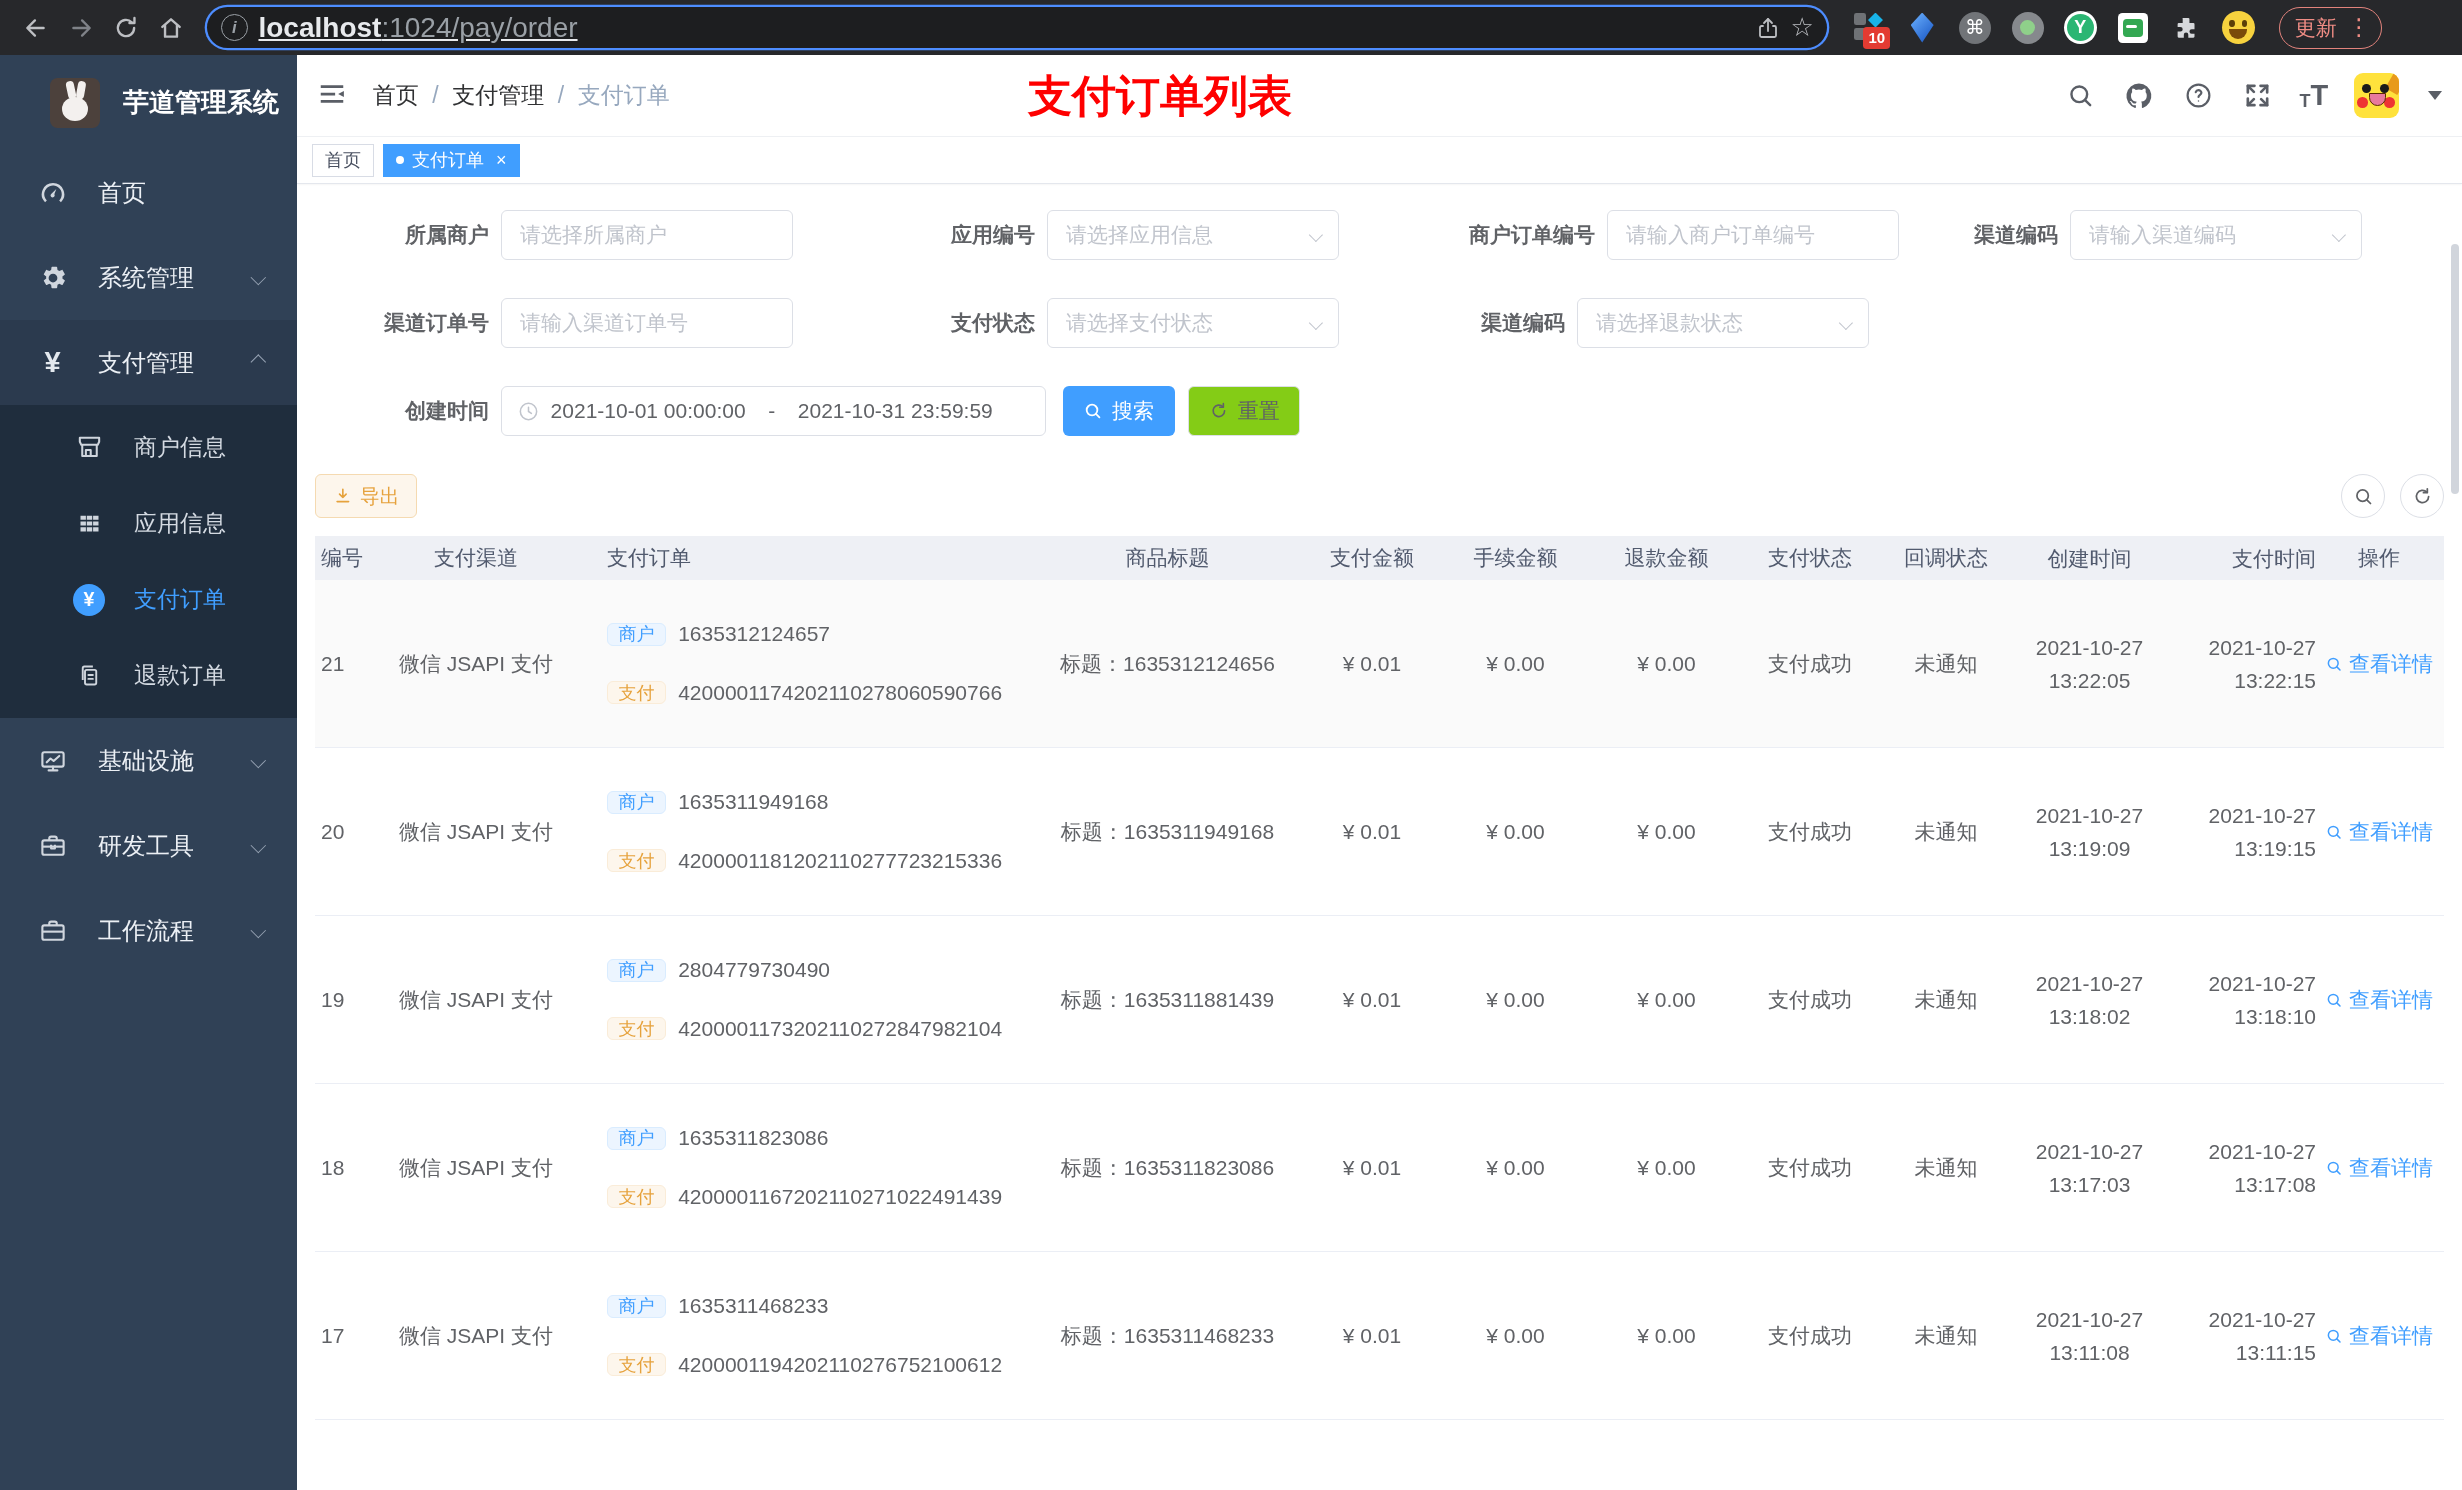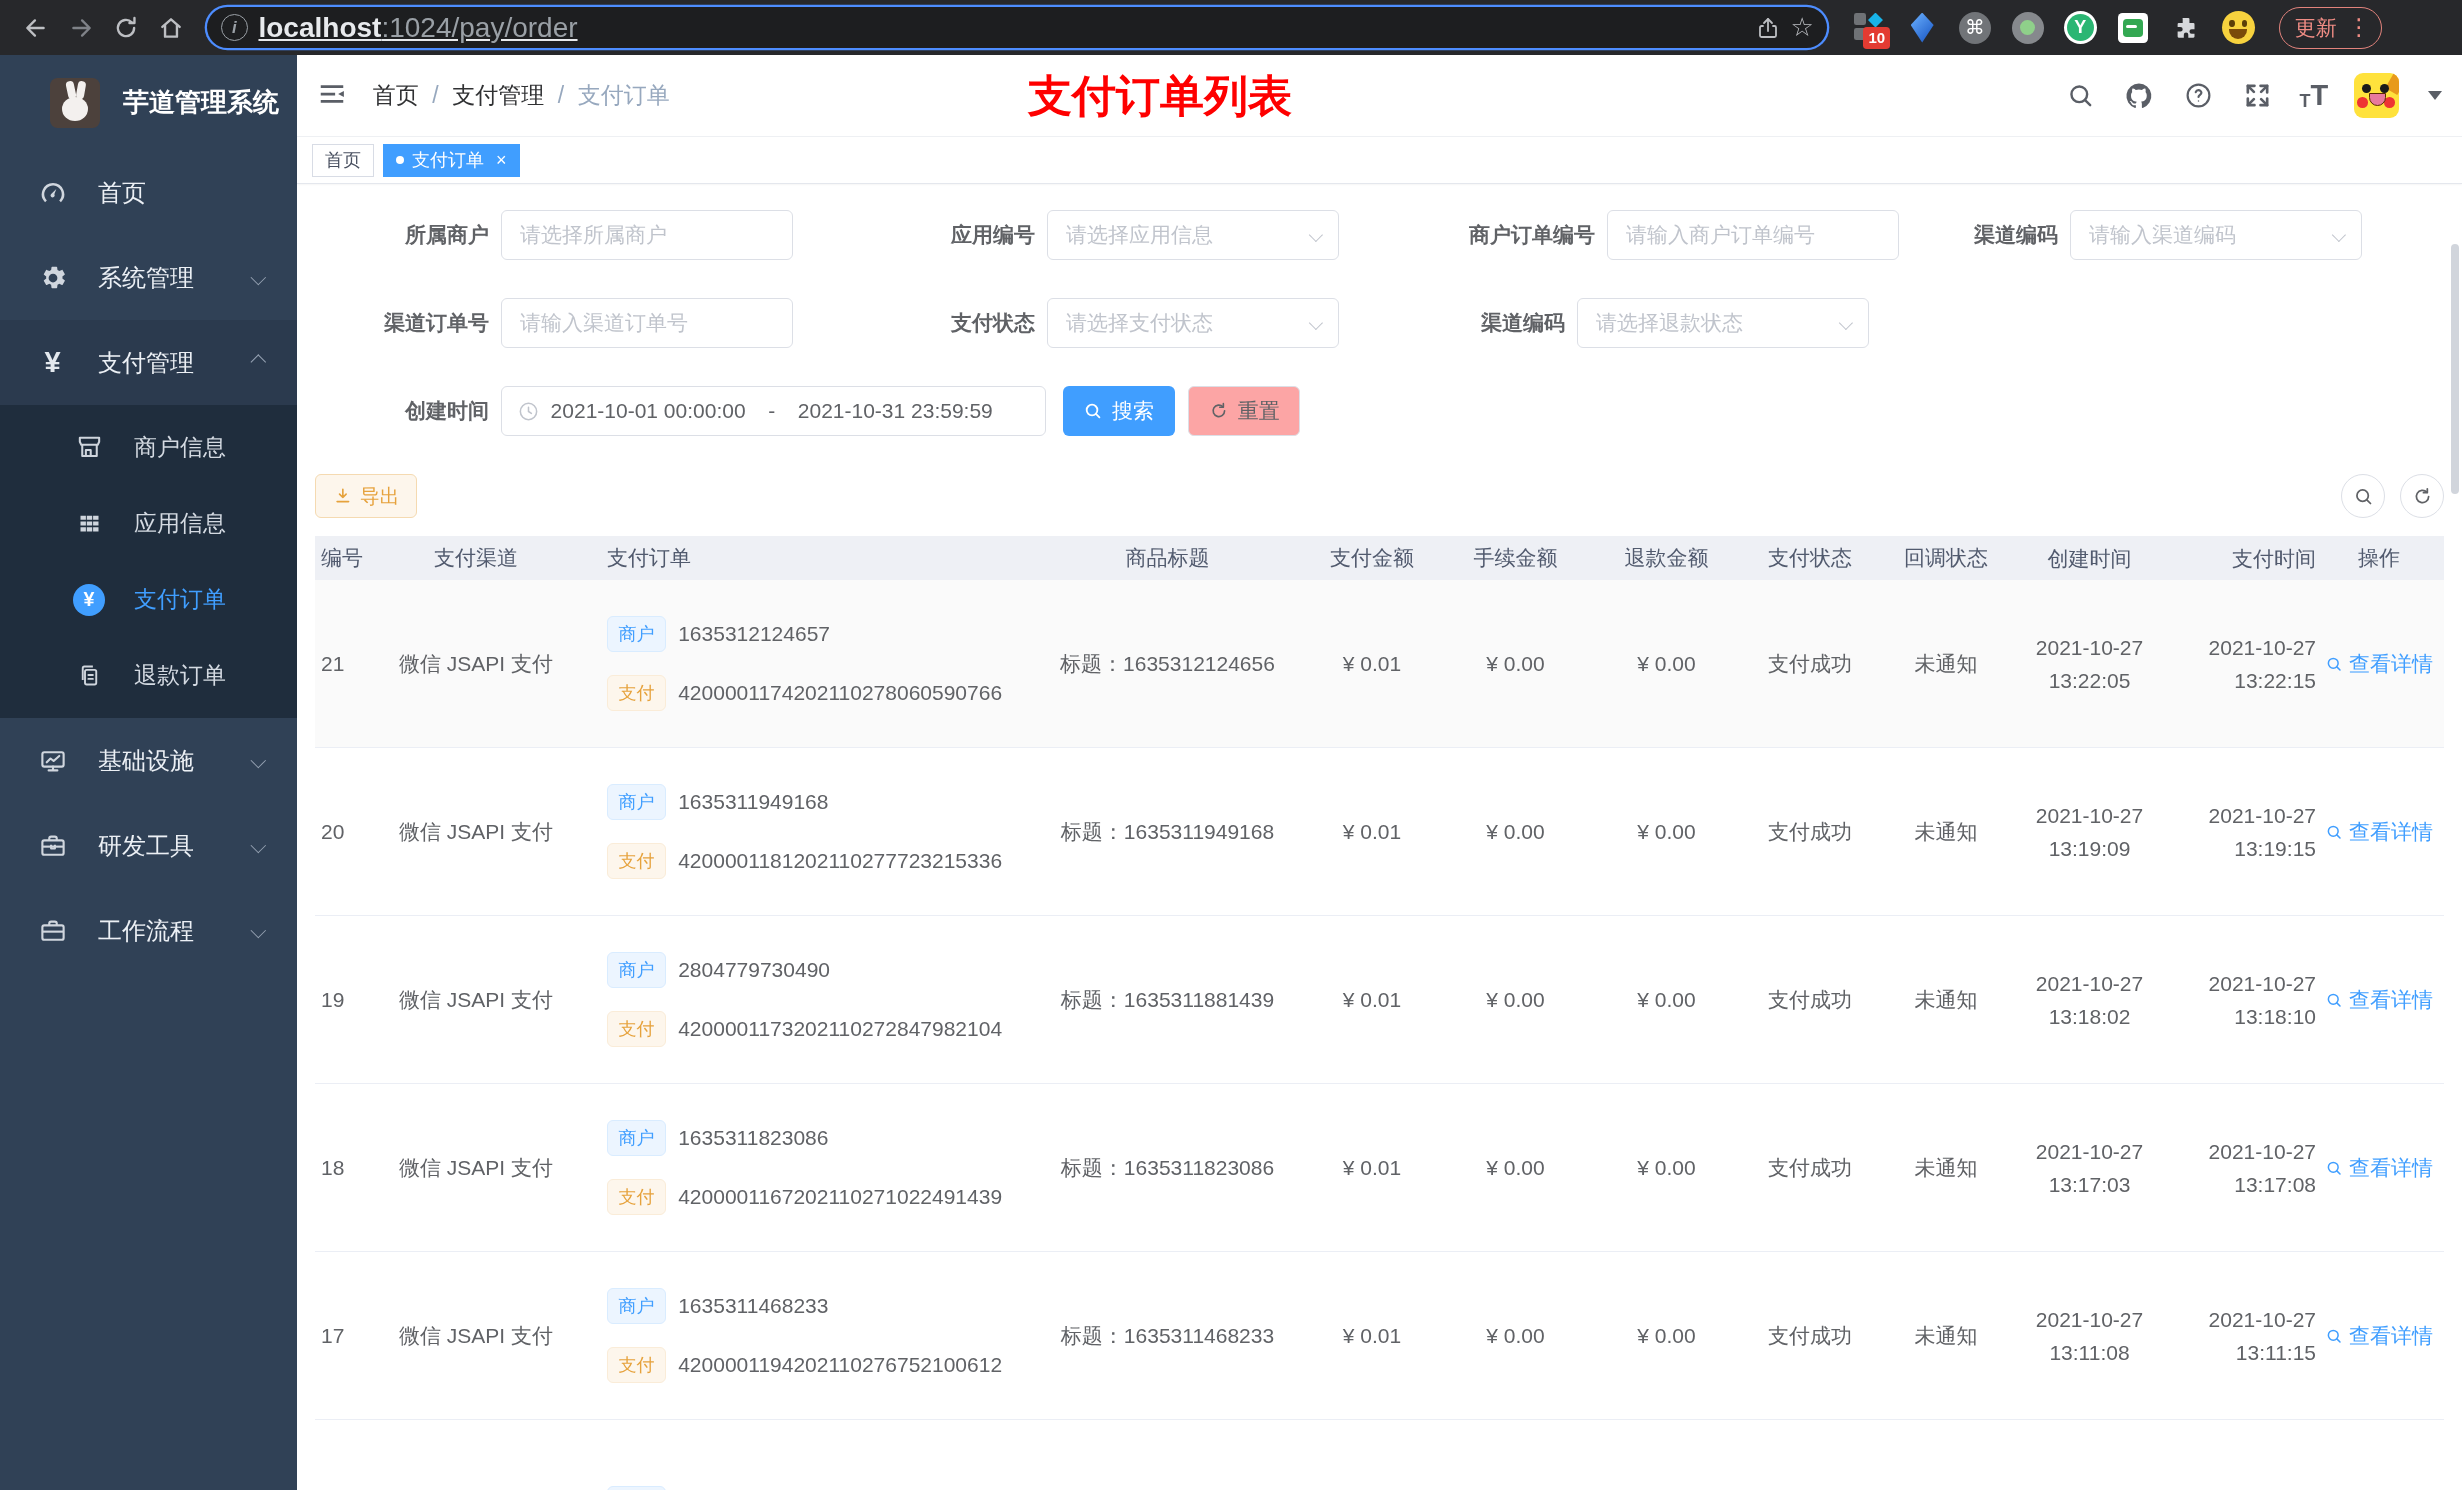--- a/index.html
+++ b/index.html
@@ -125,21 +125,21 @@
     border-right:1.9px solid #c0c4cc; border-bottom:1.9px solid #c0c4cc; transform:rotate(45deg); pointer-events:none; }
   .gap-a { margin-right:83px; } .gap-b { margin-right:67px; } .gap-c { margin-right:42px; }
   .date-range { width:545px; height:50px; border:0.8px solid #dcdfe6; border-radius:6px; display:flex; align-items:center;
     padding:8px 15px; gap:10.6px; font-size:21px; color:#606266; background:#fff; }
   .date-range .clock { color:#c0c4cc; flex:0 0 auto; }
   .date-val { white-space:nowrap; }
   .date-sep { padding:0 12px; color:#606266; }
   .btn { height:50px; border-radius:6px; display:inline-flex; align-items:center; justify-content:center; gap:9px;
     font-size:21px; cursor:pointer; border:0.8px solid transparent; }
   .btn-primary { background:#409eff; color:#fff; padding:0 19.7px; margin-left:16.7px; }
-  .btn-plain { background:#fca5a5; color:#606266; border-color:#dcdfe6; padding:0 19.7px; margin-left:13.6px; }
+  .btn-plain { background:#84cc16; color:#606266; border-color:#dcdfe6; padding:0 19.7px; margin-left:13.6px; }
 
   
   .tool-row { display:flex; align-items:center; margin-top:4.5px; }
   .btn-export { height:44px; border-radius:6px; background:#fdf6ec; border:0.8px solid #f5dab1; color:#e6a23c;
     font-size:19.7px; display:inline-flex; align-items:center; gap:7.6px; padding:0 16.7px; cursor:pointer; }
   .tool-right { margin-left:auto; display:flex; gap:15px; }
   .circ-btn { width:44px; height:44px; border-radius:50%; border:0.8px solid #dcdfe6; background:#fff; color:#606266;
     display:flex; align-items:center; justify-content:center; cursor:pointer; }
 
   
@@ -156,21 +156,21 @@
   .c-amt { width:136px; text-align:center; }
   .c-fee { width:151px; text-align:center; }
   .c-refund { width:151px; text-align:center; }
   .c-status { width:136px; text-align:center; }
   .c-cb { width:136px; text-align:center; }
   .c-created { width:151px; text-align:center; line-height:33px; }
   .c-paid { width:151px; text-align:right; line-height:33px; }
   .c-op { width:126px; text-align:center; }
   .order-line { display:flex; align-items:center; gap:12px; height:45px; }
   .order-line + .order-line { margin-top:13.6px; }
-  .badge { display:inline-flex; align-items:center; justify-content:center; height:36px; padding:0 10.6px;
+  .badge { display:inline-flex; align-items:center; justify-content:center; height:23px; padding:0 10.6px;
     border-radius:6px; font-size:18px; flex:0 0 auto;font-family:Liberation Mono, monospace; }
   .badge-blue { color:#409eff; background:#ecf5ff; border:0.8px solid #d9ecff; }
   .badge-yellow { color:#e6a23c; background:#fdf6ec; border:0.8px solid #faecd8; }
   .order-no { font-size:21px; color:#606266; white-space:nowrap; }
   .op-link { color:#409eff; display:inline-flex; align-items:center; gap:6px; cursor:pointer; text-decoration:none; }
 
   
   .page-scroll-thumb { position:absolute; right:3px; top:189px; width:7.6px; height:250px; background:#c9ced6;
     border-radius:4.5px; opacity:.85; }
 </style>

